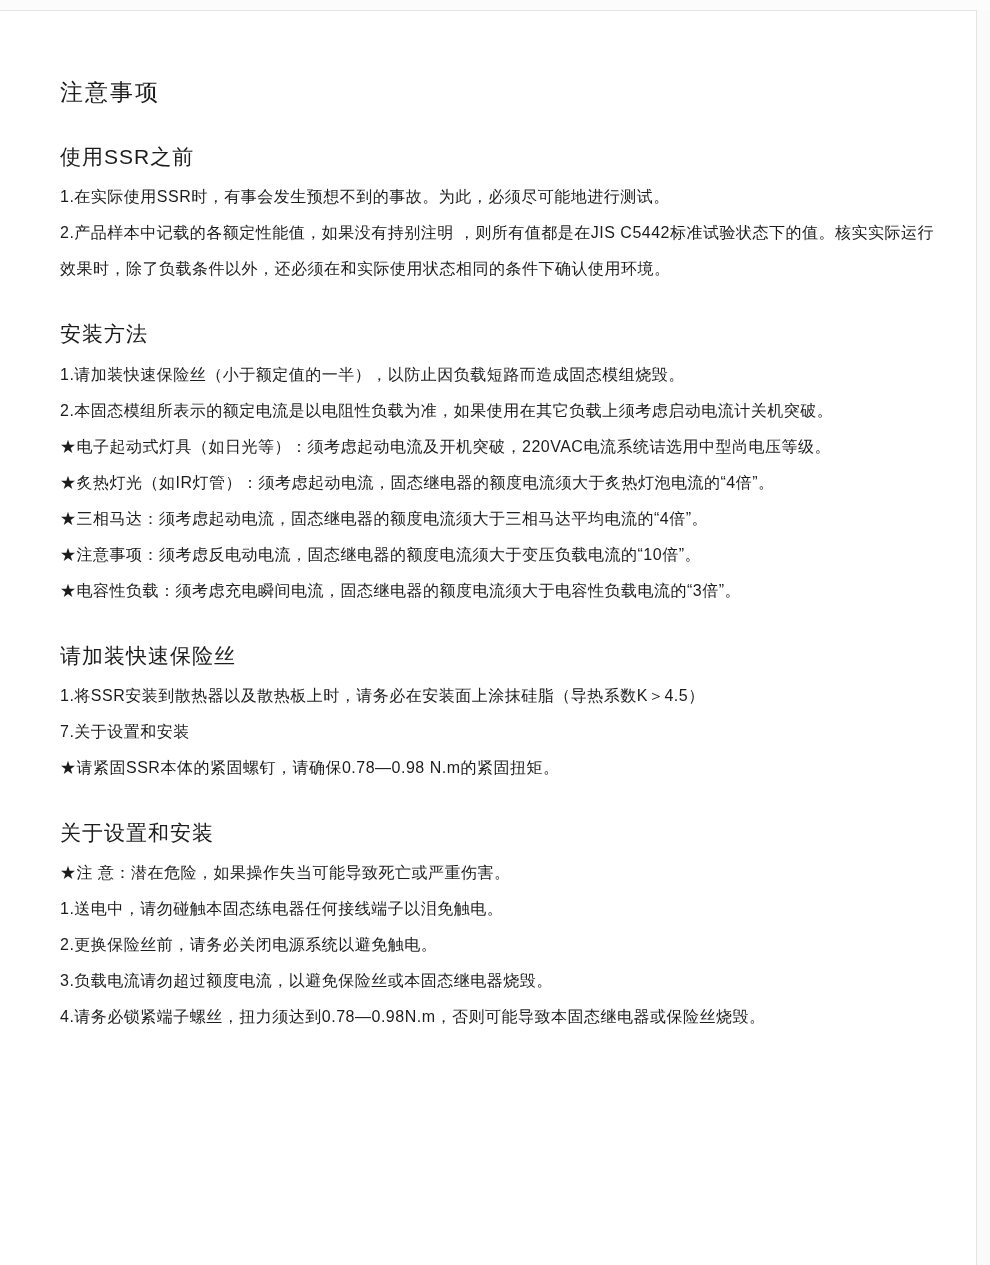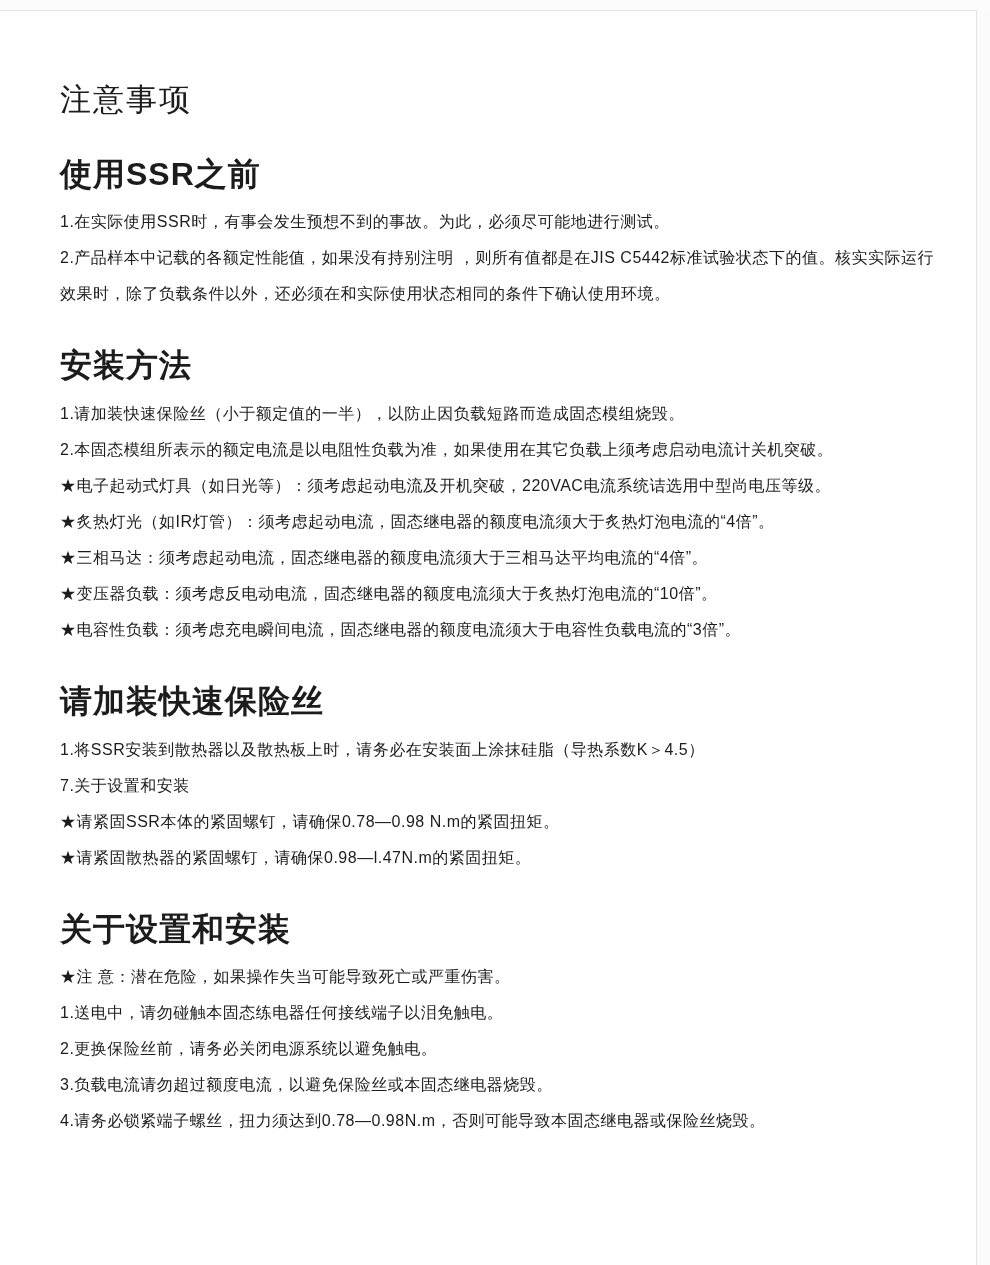--- a/index.html
+++ b/index.html
@@ -32,33 +32,34 @@
   }
   .page {
     position: absolute;
     left: 0; top: 11px;
     width: 976px;
     background: #ffffff;
     box-sizing: border-box;
     padding: 68px 36px 40px 60px;
   }
   .doc-title {
-    font-size: 31px;
+    font-size: 23px;
     line-height: 1.35;
     font-weight: normal;
     margin: 0;
     letter-spacing: 2px;
+    font-family: Liberation Mono, monospace;
   }
   .sec {
     margin-top: 33px;
   }
   .sec-heading {
-    font-size: 32px;
+    font-size: 21px;
     line-height: 1.3;
-    font-weight: bold;
+    font-weight: normal;
     margin: 11px 0 9px 0;
     letter-spacing: 1px;
   }
   .item {
     font-size: 16px;
     line-height: 36px;
     margin: 0;
     letter-spacing: 0.5px;
   }
 </style>
@@ -86,36 +87,35 @@
   <p class="item">1.请加装快速保险丝（小于额定值的一半），以防止因负载短路而造成固态模组烧毁。</p>
 
   <p class="item">2.本固态模组所表示的额定电流是以电阻性负载为准，如果使用在其它负载上须考虑启动电流计关机突破。</p>
 
   <p class="item">★电子起动式灯具（如日光等）：须考虑起动电流及开机突破，220VAC电流系统诘选用中型尚电压等级。</p>
 
   <p class="item">★炙热灯光（如IR灯管）：须考虑起动电流，固态继电器的额度电流须大于炙热灯泡电流的“4倍”。</p>
 
   <p class="item">★三相马达：须考虑起动电流，固态继电器的额度电流须大于三相马达平均电流的“4倍”。</p>
 
-  <p class="item">★变压器负载：须考虑反电动电流，固态继电器的额度电流须大于炙热灯泡电流的“10倍”。</p>
+  <p class="item">★注意事项：须考虑反电动电流，固态继电器的额度电流须大于变压负载电流的“10倍”。</p>
 
   <p class="item">★电容性负载：须考虑充电瞬间电流，固态继电器的额度电流须大于电容性负载电流的“3倍”。</p>
 </div>
   </section>
 
   <section class="sec">
     <h2 class="sec-heading">请加装快速保险丝</h2>
     <div class="sec-items">
   <p class="item">1.将SSR安装到散热器以及散热板上时，请务必在安装面上涂抹硅脂（导热系数K＞4.5）</p>
 
   <p class="item">7.关于设置和安装</p>
 
   <p class="item">★请紧固SSR本体的紧固螺钉，请确保0.78—0.98  N.m的紧固扭矩。</p>
 
-  <p class="item">★请紧固散热器的紧固螺钉，请确保0.98—l.47N.m的紧固扭矩。</p>
 </div>
   </section>
 
   <section class="sec">
     <h2 class="sec-heading">关于设置和安装</h2>
     <div class="sec-items">
   <p class="item">★注 意：潜在危险，如果操作失当可能导致死亡或严重伤害。</p>
 
   <p class="item">1.送电中，请勿碰触本固态练电器任何接线端子以泪免触电。</p>
 

